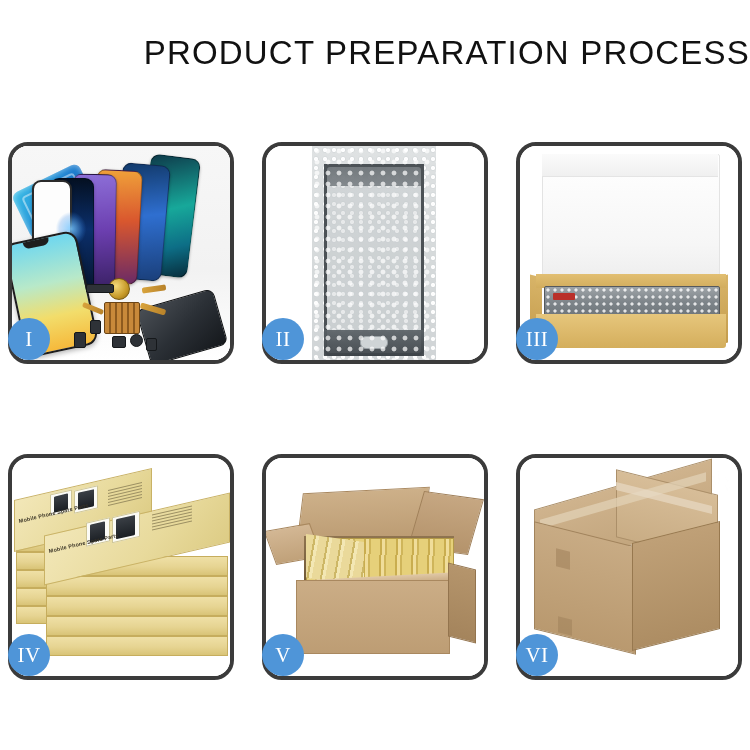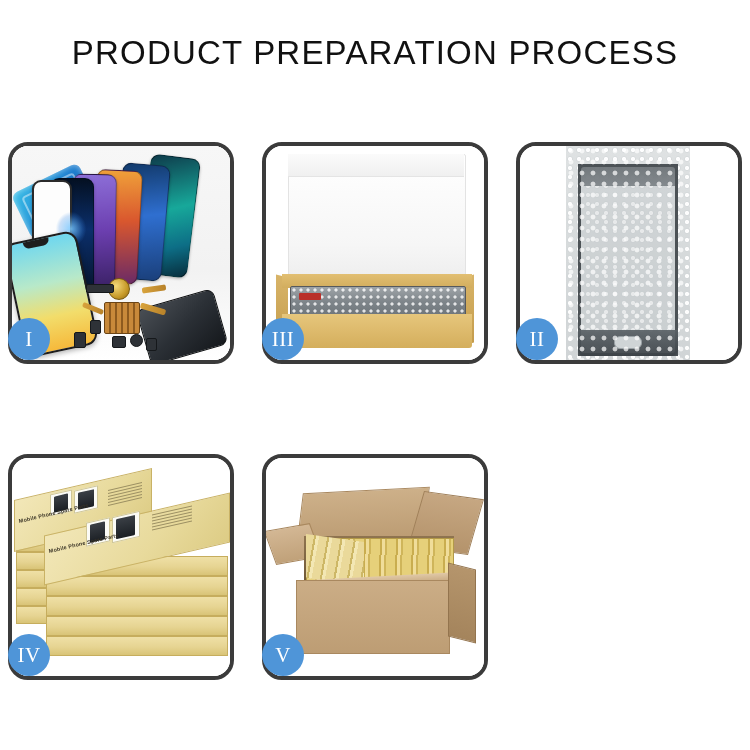--- a/index.html
+++ b/index.html
@@ -11,21 +11,21 @@
     width: 750px;
     height: 750px;
     overflow: hidden;
     font-family: "Liberation Sans", sans-serif;
     color: #1a1a1a;
     position: relative;
   }
 
   
   .header {
-    text-align: center;
+    text-align: right;
     padding-top: 36px;
   }
   .title {
     font-family: "Liberation Sans", sans-serif;
     font-size: 33px;
     font-weight: 400;
     letter-spacing: 1.2px;
     color: #111111;
     margin: 0;
     line-height: 1.05;
@@ -439,52 +439,52 @@
       <div class="p1-part" style="left:78px; top:174px; width:9px; height:12px;"></div>
       <div class="p1-part" style="left:100px; top:190px; width:12px; height:10px;"></div>
       <div class="p1-part" style="left:118px; top:188px; width:11px; height:11px; border-radius:50%;"></div>
       <div class="p1-part" style="left:134px; top:192px; width:9px; height:11px;"></div>
       <div class="p1-flex" style="left:70px; top:160px; width:22px; height:5px; transform:rotate(22deg);"></div>
       <div class="p1-flex" style="left:130px; top:140px; width:24px; height:6px; transform:rotate(-8deg);"></div>
       <div class="p1-flex" style="left:128px; top:160px; width:26px; height:6px; transform:rotate(16deg);"></div>
       <div class="p1-part" style="left:62px; top:186px; width:10px; height:14px;"></div>
     </div>
     <div class="badge">I</div>
+  </div>
+
+  <div class="panel">
+    <div class="panel-inner">
+      <div class="p2-wrap">
+        <div class="p2-topbar"></div>
+        <div class="p2-screen"></div>
+        <div class="p2-btmbar"></div>
+        <div class="p2-home"></div>
+        <div class="p2-bubbles"></div>
+      </div>
+    </div>
+    <div class="badge">II</div>
   </div>
 
   <div class="panel">
     <div class="panel-inner">
       <div class="p3-lid"></div>
       <div class="p3-lid-flap"></div>
       <div class="p3-box-side-l"></div>
       <div class="p3-box-side-r"></div>
       <div class="p3-box-top"></div>
       <div class="p3-tray">
         <div class="p3-label"></div>
       </div>
       <div class="p3-box-front"></div>
     </div>
     <div class="badge">III</div>
   </div>
 
   <div class="panel">
     <div class="panel-inner">
-      <div class="p2-wrap">
-        <div class="p2-topbar"></div>
-        <div class="p2-screen"></div>
-        <div class="p2-btmbar"></div>
-        <div class="p2-home"></div>
-        <div class="p2-bubbles"></div>
-      </div>
-    </div>
-    <div class="badge">II</div>
-  </div>
-
-  <div class="panel">
-    <div class="panel-inner">
       <div class="p4-stack">
 
         <div class="p4-box" style="left:4px;  top:76px;  width:96px; height:16px;"></div>
         <div class="p4-box" style="left:4px;  top:94px;  width:96px; height:16px;"></div>
         <div class="p4-box" style="left:4px;  top:112px; width:96px; height:16px;"></div>
         <div class="p4-box" style="left:4px;  top:130px; width:96px; height:16px;"></div>
         <div class="p4-box" style="left:4px;  top:148px; width:96px; height:16px;"></div>
 
         <div class="p4-box" style="left:34px; top:98px;  width:180px; height:18px;"></div>
         <div class="p4-box" style="left:34px; top:118px; width:180px; height:18px;"></div>
@@ -539,14 +539,28 @@
       <div class="p5-interior"></div>
       <div class="p5-goods"></div>
       <div class="p5-goods-b"></div>
       <div class="p5-rim"></div>
       <div class="p5-front"></div>
       <div class="p5-side"></div>
     </div>
     <div class="badge">V</div>
   </div>
 
+  <div class="panel">
+    <div class="panel-inner">
+      <div class="p6-shine"></div>
+      <div class="p6-top"></div>
+      <div class="p6-top2"></div>
+      <div class="p6-tape"></div>
+      <div class="p6-tape2"></div>
+      <div class="p6-front"></div>
+      <div class="p6-side"></div>
+      <div class="p6-tab-a"></div>
+      <div class="p6-tab-b"></div>
+    </div>
+    <div class="badge">VI</div>
+  </div>
 
 </div>
 
 </body></html>

